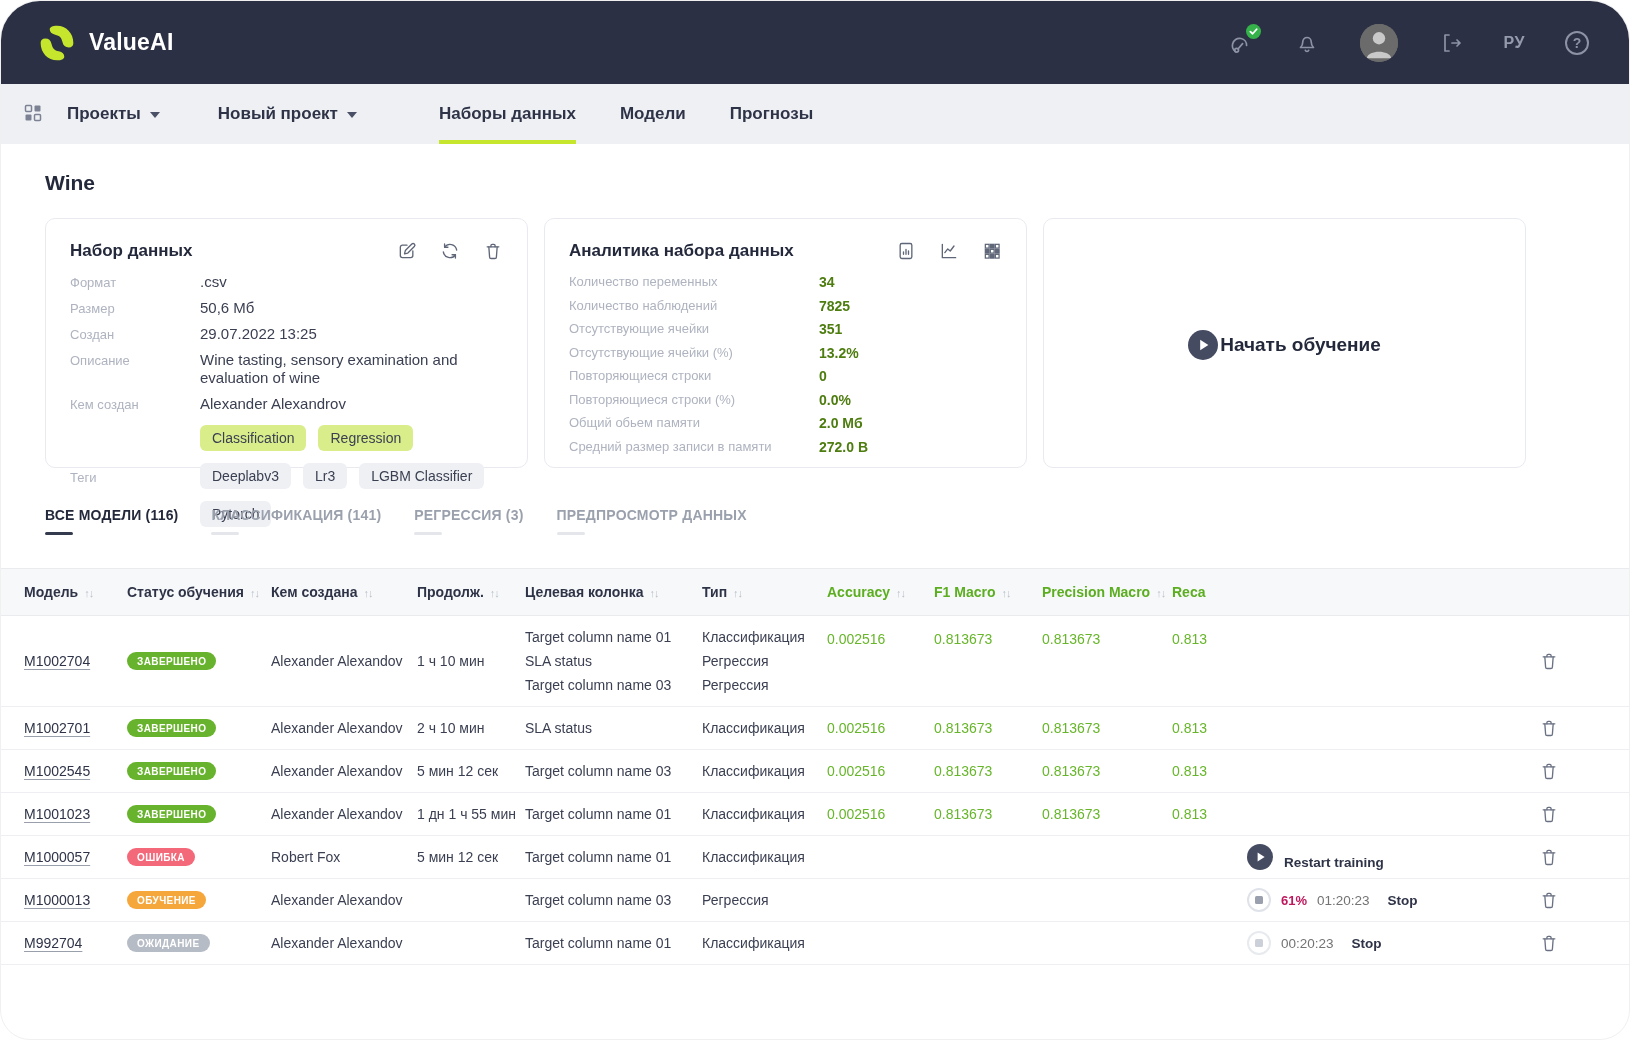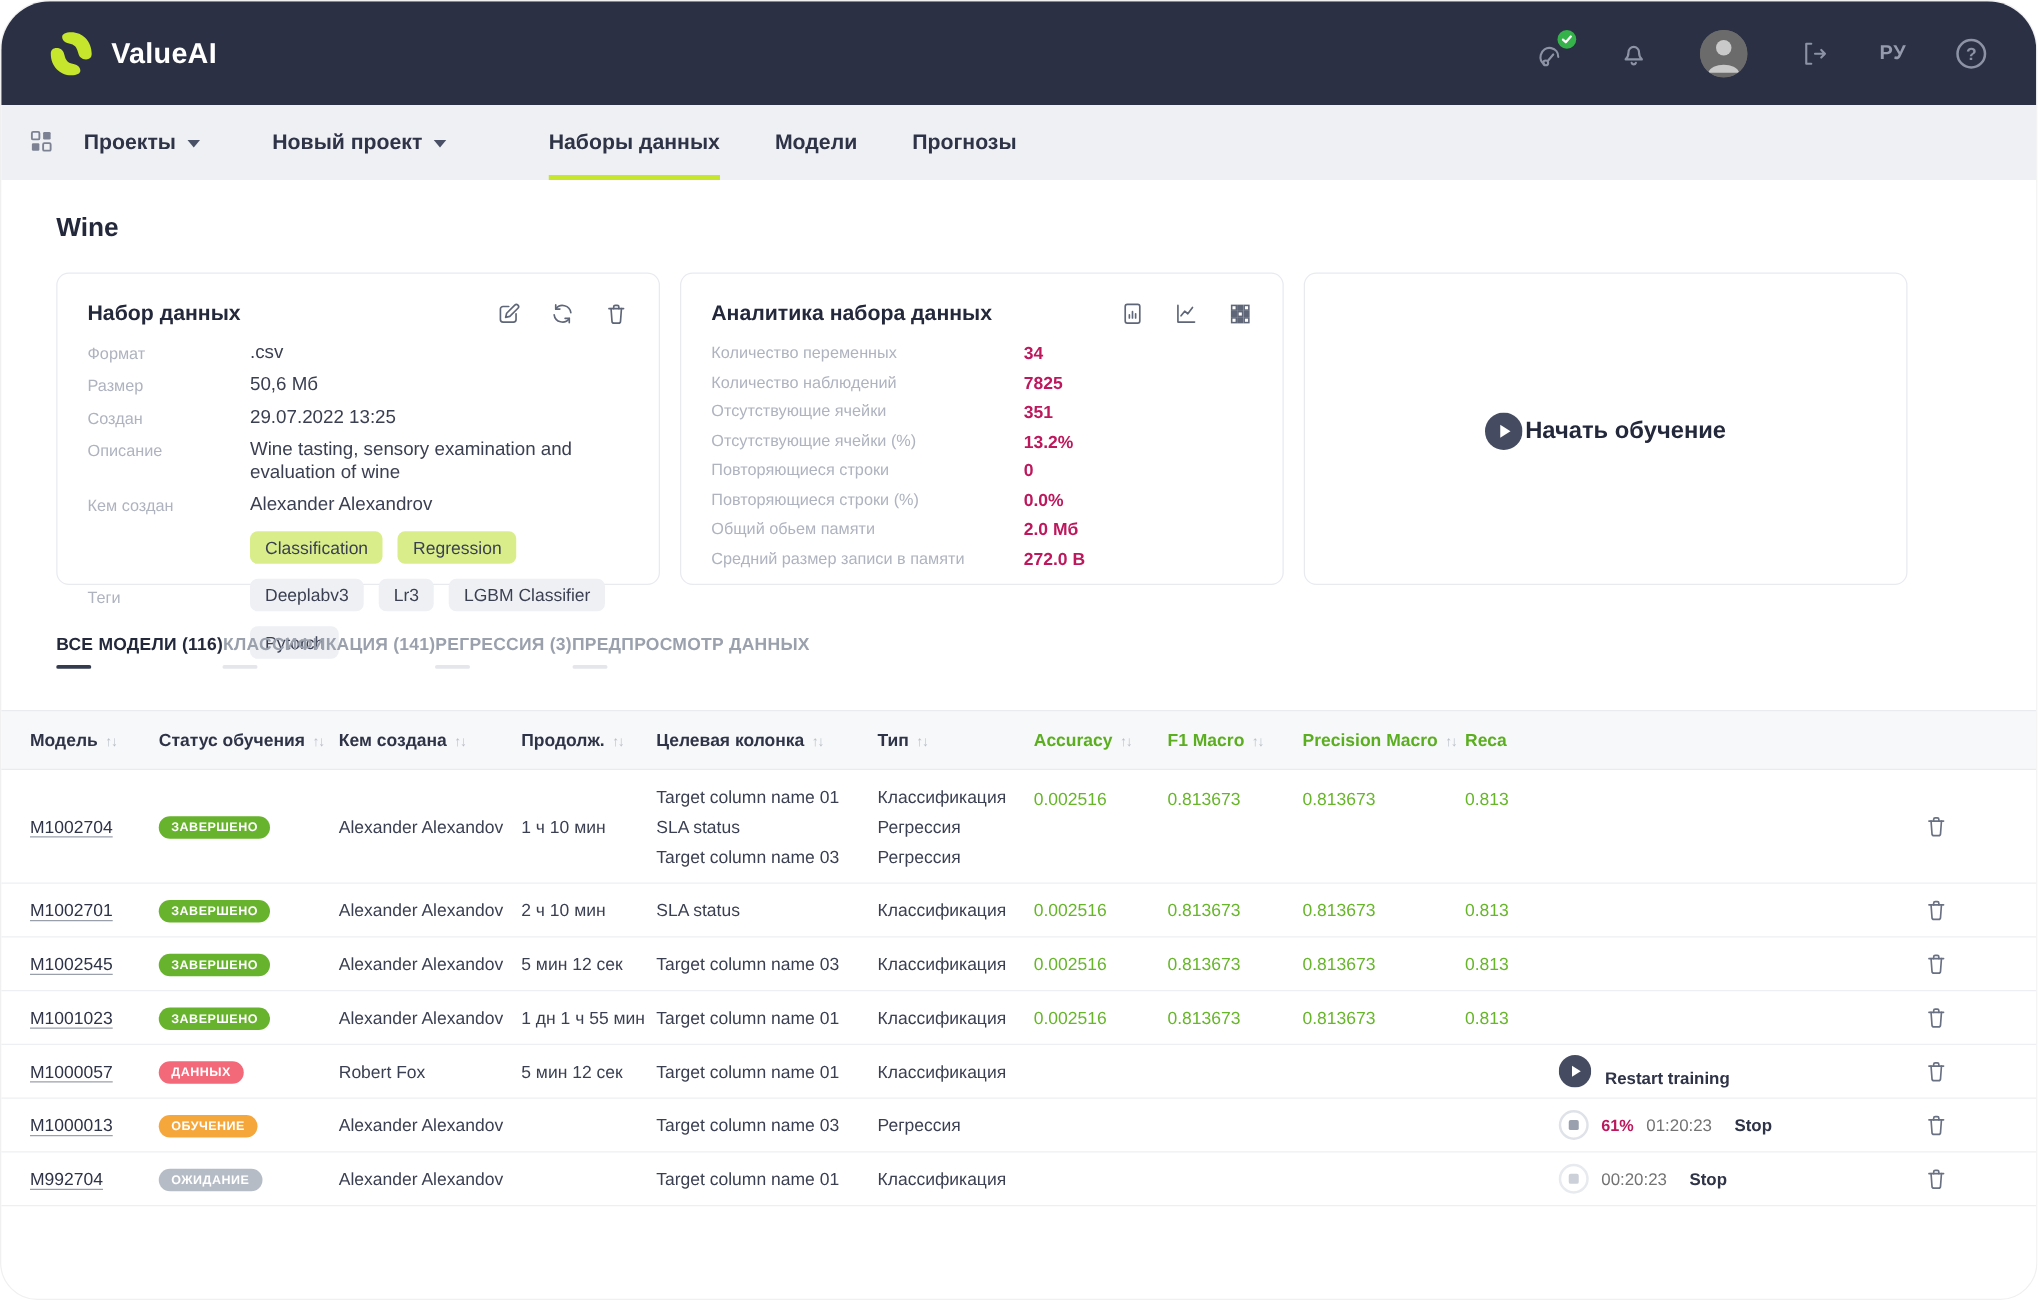--- a/index.html
+++ b/index.html
@@ -48,29 +48,29 @@
   .field-row { display:flex; margin-top:8px; align-items:flex-start; }
   .field-label { width:130px; flex:0 0 130px; font-size:13px; color:#aeb3bf; padding-top:2px; }
   .field-value { font-size:15px; color:#3a3f51; line-height:18px; }
   .tags-row { margin-top:12px; align-items:center; }
   .tags { display:flex; flex-wrap:wrap; gap:12px; }
   .tag { background:var(--tag-bg,#eef0f4); color:#3a3f51; font-size:14px; padding:5px 12px; border-radius:6px; cursor:pointer; white-space:nowrap; }
   .tag.hl { background:var(--tag-hl,#d9ee8b); }
 
   .an-row { display:flex; margin-top:7.5px; }
   .an-label { width:250px; flex:0 0 250px; font-size:13px; color:#aeb3bf; }
-  .an-value { font-size:14px; font-weight:600; color:#be185d; }
+  .an-value { font-size:14px; font-weight:600; color:#4d7c0f; }
 
   .train-card { display:flex; align-items:center; justify-content:center; }
   .start-training { display:flex; align-items:center; gap:2px; background:none; border:none; cursor:pointer; font-family:Liberation Sans, sans-serif; }
   .start-training .bigplay { width:30px; height:30px; }
   .start-training .lbl { font-size:19px; font-weight:700; color:#23283b; }
 
   
-  .model-tabs { display:flex; margin:39px 44px 0; }
+  .model-tabs { display:flex; gap:33px; margin:39px 44px 0; }
   .model-tab { cursor:pointer; }
   .model-tab .t { font-size:14px; font-weight:700; color:#9aa1ad; letter-spacing:.2px; }
   .model-tab.active .t { color:#23283b; }
   .model-tab .bar { width:28px; height:3px; border-radius:2px; background:#e4e6eb; margin-top:9px; }
   .model-tab.active .bar { background:#353b4f; }
 
   
   .table { margin-top:33px; }
   .thead, .trow { display:grid; grid-template-columns:103px 144px 146px 108px 177px 125px 107px 108px 130px 75px 1fr 40px; padding:0 60px 0 23px; align-items:center; }
   .thead { height:48px; background:#f7f8f9; border-top:1px solid #e9ebef; border-bottom:1px solid #e9ebef; }
@@ -465,21 +465,21 @@
               <svg viewBox="0 0 24 24" fill="none" stroke="currentColor" stroke-width="1.6" stroke-linecap="round" stroke-linejoin="round">
                 <path d="M5 7h14"></path>
                 <path d="M9.5 7V5.5A1.5 1.5 0 0111 4h2a1.5 1.5 0 011.5 1.5V7"></path>
                 <path d="M7 7l.9 12.1A1.9 1.9 0 009.8 21h4.4a1.9 1.9 0 001.9-1.9L17 7"></path>
               </svg>
             </span>
           </div>
         </div>
         <div class="trow">
           <div class="td"><a class="model-link">M1000057</a></div>
-          <div class="td"><span class="pill st-error">ДАННЫХ</span></div>
+          <div class="td"><span class="pill st-error">ОШИБКА</span></div>
           <div class="td">Robert Fox</div>
           <div class="td">5 мин 12 сек</div>
           <div class="td stack">
             <div class="line">Target column name 01</div>
           </div>
           <div class="td stack">
             <div class="line">Классификация</div>
           </div>
           <div class="td metric"></div>
           <div class="td metric"></div>

